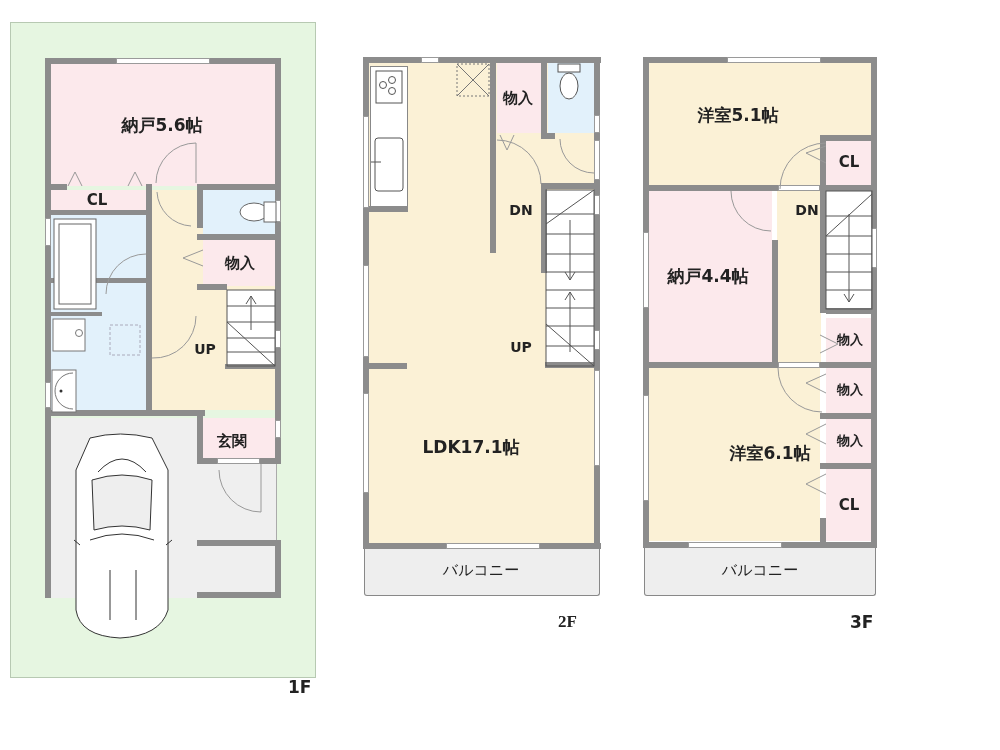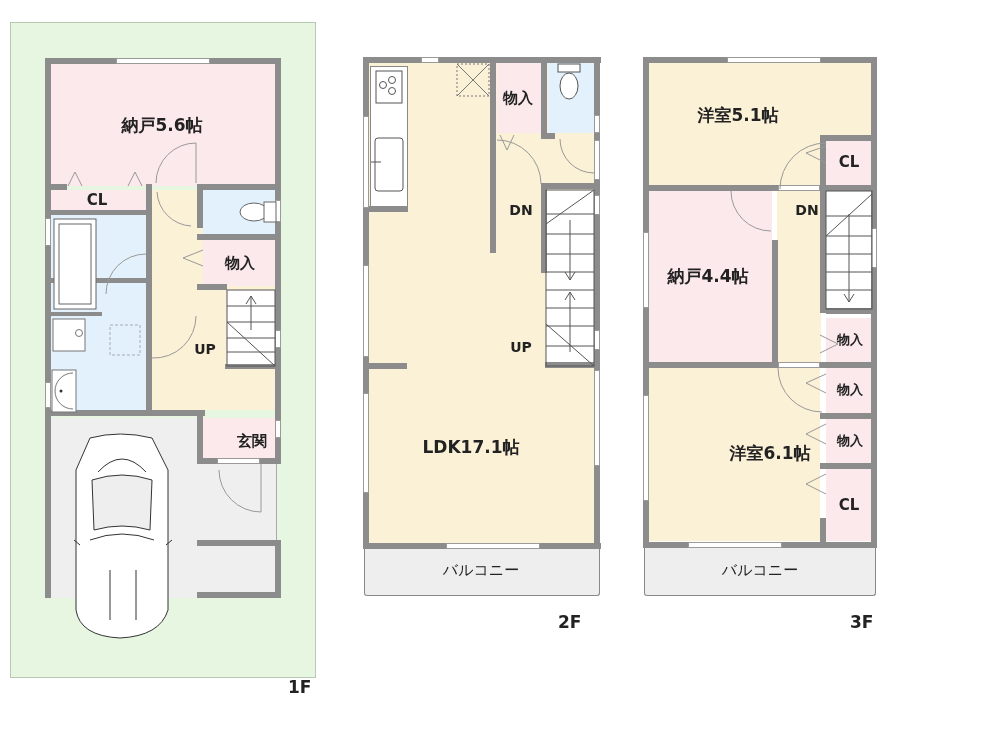--- a/index.html
+++ b/index.html
@@ -113,21 +113,21 @@
       <path d="M90,540 Q122,528 154,540" fill="none"></path>
       <path d="M80,545 L74,540"></path>
         <path d="M166,545 L172,540"></path>
     </g>
   </svg>
 
   <div class="label lbl-lg" style="left:162px;top:125px;">納戸5.6帖</div>
   <div class="label lbl-md" style="left:97px;top:200px;">CL</div>
   <div class="label lbl-md" style="left:240px;top:263px;">物入</div>
   <div class="label lbl-xs" style="left:205px;top:349px;">UP</div>
-  <div class="label lbl-md" style="left:252px;top:441px;font-family:Liberation Mono, monospace;">玄関</div>
+  <div class="label lbl-md" style="left:232px;top:441px;font-family:Liberation Mono, monospace;">玄関</div>
   <div class="floor-tag" style="left:288px;top:677px;">1F</div>
 </div>
 
 <div class="abs" style="left:0;top:0;width:1000px;height:750px;pointer-events:none;">
   <div class="room" style="left:368px;top:63px;width:228px;height:480px;background:#fbf1d6;"></div>
   <div class="room" style="left:497px;top:63px;width:44px;height:70px;background:#fce9ec;"></div>
   <div class="room" style="left:548px;top:63px;width:46px;height:70px;background:#e2f1fb;"></div>
   <div class="room" style="left:546px;top:190px;width:48px;height:176px;background:#ffffff;"></div>
   <div class="room" style="left:370px;top:66px;width:38px;height:142px;background:#ffffff;border:1px solid #888;"></div>
   <div class="room" style="left:364px;top:548px;width:236px;height:48px;background:#eeeeee;border:1px solid #888;border-top:none;border-radius:0 0 3px 3px;"></div>
@@ -196,21 +196,21 @@
       <line x1="570" y1="292" x2="570" y2="352"></line>
         <polyline points="565,300 570,292 575,300"></polyline>
     </g>
   </svg>
 
   <div class="label lbl-lg" style="left:471px;top:447px;">LDK17.1帖</div>
   <div class="label lbl-md" style="left:518px;top:98px;">物入</div>
   <div class="label lbl-xs" style="left:521px;top:210px;">DN</div>
   <div class="label lbl-xs" style="left:521px;top:347px;">UP</div>
   <div class="label lbl-md plain" style="left:481px;top:570px;">バルコニー</div>
-  <div class="floor-tag" style="left:558px;top:612px;">2F</div>
+  <div class="floor-tag" style="left:558px;top:612px;font-family:Liberation Serif, serif;">2F</div>
 </div>
 
 <div class="abs" style="left:0;top:0;width:1000px;height:750px;pointer-events:none;border-radius:13px;">
   <div class="room" style="left:648px;top:63px;width:224px;height:122px;background:#fbf1d6;"></div>
   <div class="room" style="left:826px;top:141px;width:46px;height:44px;background:#fce9ec;"></div>
   <div class="room" style="left:648px;top:191px;width:124px;height:172px;background:#fce9ec;"></div>
   <div class="room" style="left:777px;top:191px;width:44px;height:172px;background:#fbf1d6;"></div>
   <div class="room" style="left:826px;top:191px;width:46px;height:118px;background:#ffffff;"></div>
   <div class="room" style="left:826px;top:318px;width:46px;height:44px;background:#fce9ec;"></div>
   <div class="room" style="left:826px;top:368px;width:46px;height:45px;background:#fce9ec;"></div>

